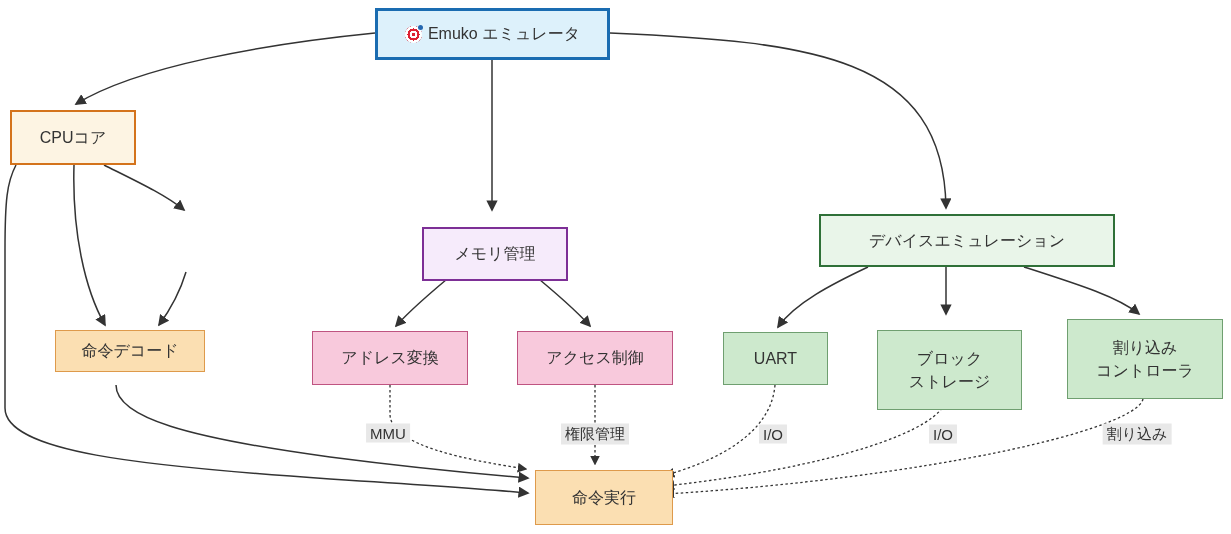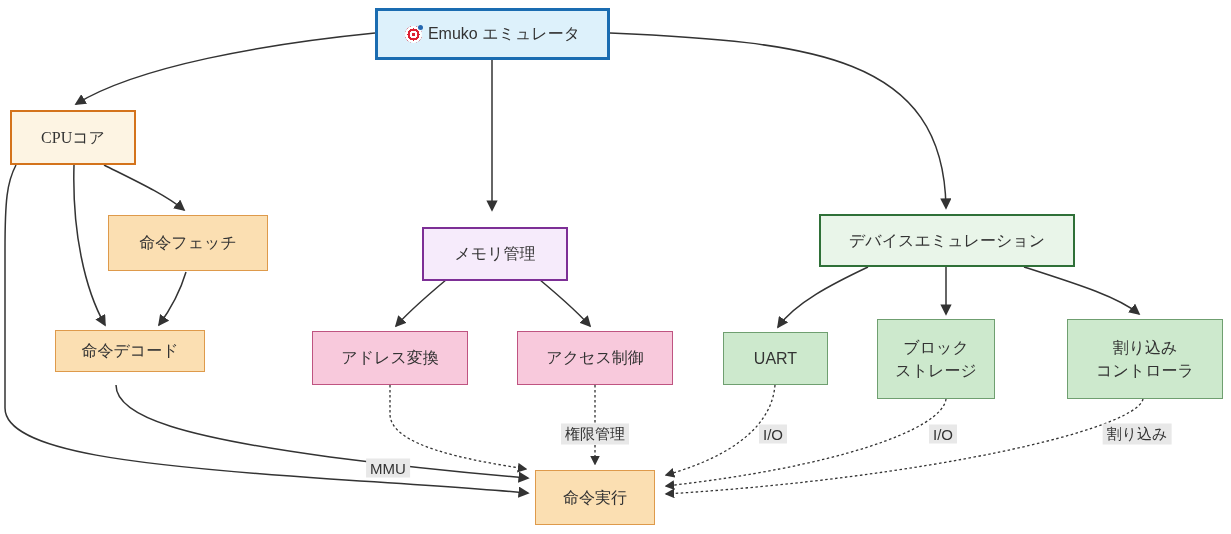--- a/index.html
+++ b/index.html
@@ -15,21 +15,21 @@
     position:absolute;z-index:2;
     display:flex;align-items:center;justify-content:center;
     box-sizing:border-box;
     font-size:16px;line-height:1.45;
     text-align:center;
     white-space:pre-line;
     color:var(--text,#333);
     gap:6px;
   }
   .node-emuko{background:var(--blue_fill);border:3px solid var(--blue_border);}
-  .node-cpu{background:var(--cream_fill);border:2px solid var(--orange_border_strong);font-family:Liberation Serif, serif;}
+  .node-cpu{background:var(--cream_fill);border:2px solid var(--orange_border_strong);}
   .node-orange{background:var(--orange_fill);border:1.5px solid var(--orange_border);}
   .node-memory{background:var(--purple_fill);border:2px solid var(--purple_border);}
   .node-pink{background:var(--pink_fill);border:1.5px solid var(--pink_border);}
   .node-device{background:var(--lightgreen_fill);border:2px solid var(--green_border_strong);}
   .node-green{background:var(--green_fill);border:1.5px solid var(--green_border);}
   .edge-label{
     position:absolute;z-index:3;
     transform:translate(-50%,-50%);
     background:var(--label_bg,#e8e8e8);
     padding:1px 4px;
@@ -103,61 +103,58 @@
 
   <div class="node node-emuko" style="left:375px;top:8px;width:235px;height:52px;">
     <span class="target-icon"></span>
     <span>Emuko エミュレータ</span>
   </div>
 
   <div class="node node-cpu" style="left:10px;top:110px;width:126px;height:55px;">
     <span>CPUコア</span>
   </div>
 
-  <div class="node node-orange" style="left:108px;top:215px;width:160px;height:56px;">
-    <span>命令フェッチ</span>
-  </div>
 
   <div class="node node-orange" style="left:55px;top:330px;width:150px;height:42px;">
     <span>命令デコード</span>
   </div>
 
   <div class="node node-memory" style="left:422px;top:216px;width:146px;height:54px;margin-top:11px;">
     <span>メモリ管理</span>
   </div>
 
   <div class="node node-pink" style="left:517px;top:331px;width:156px;height:54px;">
     <span>アクセス制御</span>
   </div>
 
   <div class="node node-pink" style="left:312px;top:331px;width:156px;height:54px;">
     <span>アドレス変換</span>
   </div>
 
-  <div class="node node-device" style="left:819px;top:214px;width:256px;height:53px;">
+  <div class="node node-device" style="left:819px;top:214px;width:296px;height:53px;">
     <span>デバイスエミュレーション</span>
   </div>
 
   <div class="node node-green" style="left:723px;top:332px;width:105px;height:53px;">
     <span>UART</span>
   </div>
 
-  <div class="node node-green" style="left:877px;top:319px;width:118px;height:80px;justify-content:center;">
+  <div class="node node-green" style="left:877px;top:330px;width:145px;height:80px;justify-content:center;">
     <span>ブロック
 ストレージ</span>
   </div>
 
   <div class="node node-green" style="left:1067px;top:319px;width:156px;height:80px;">
     <span>割り込み
 コントローラ</span>
   </div>
 
-  <div class="node node-orange" style="left:535px;top:470px;width:120px;height:55px;">
+  <div class="node node-orange" style="left:535px;top:470px;width:138px;height:55px;">
     <span>命令実行</span>
   </div>
 
-  <div class="edge-label" style="left:388px;top:433px;margin-top:35px;">MMU</div>
+  <div class="edge-label" style="left:388px;top:433px;">MMU</div>
   <div class="edge-label" style="left:595px;top:434px;font-family:Liberation Mono, monospace;">権限管理</div>
   <div class="edge-label" style="left:773px;top:434px;">I/O</div>
   <div class="edge-label" style="left:943px;top:434px;">I/O</div>
   <div class="edge-label" style="left:1137px;top:434px;">割り込み</div>
 
 </div>
 
 </body></html>

